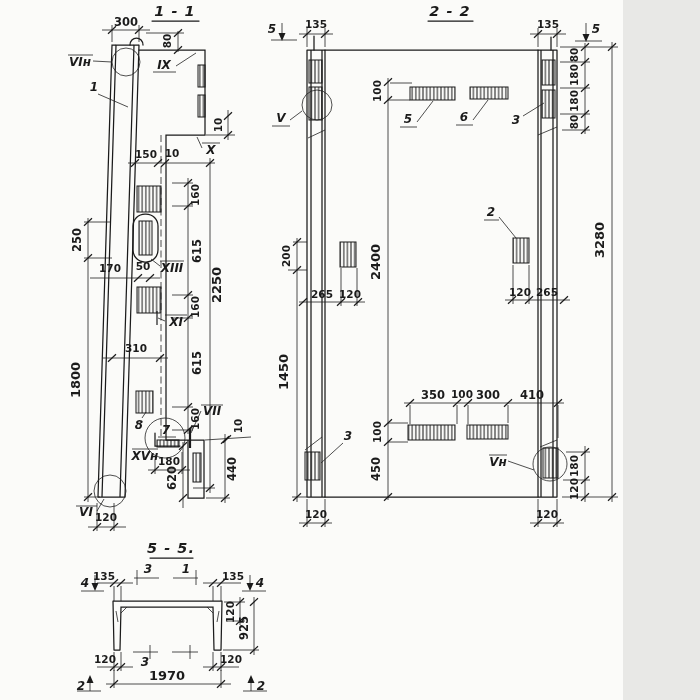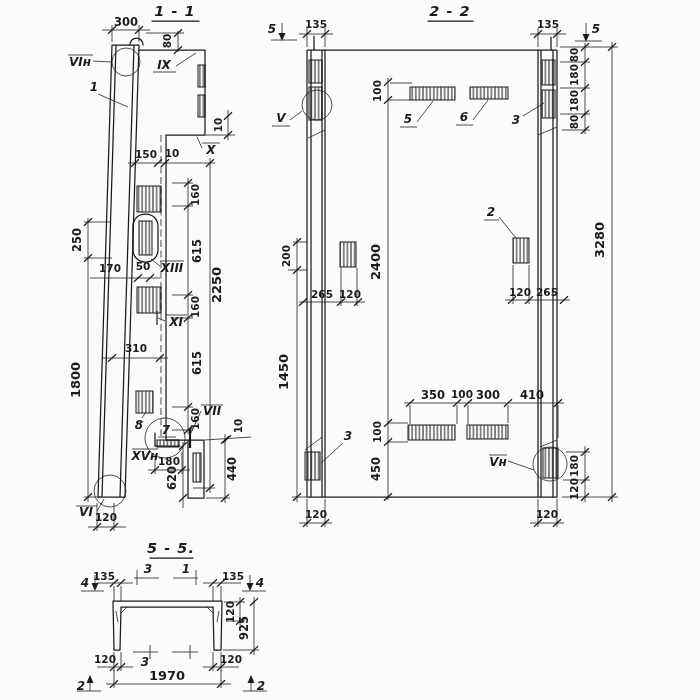--- a/index.html
+++ b/index.html
@@ -1,16 +1,16 @@
 <!DOCTYPE html>
 <html><head>
 <meta charset="utf-8">
 <style>
   html,body{margin:0;padding:0;background:#e8e8e6;}
-  #canvas{position:relative;width:700px;height:700px;background:#fbfbf9;overflow:hidden;
+  #canvas{position:relative;width:623px;height:700px;background:#fbfbf9;overflow:hidden;
           font-family:"DejaVu Sans",sans-serif;}
   svg{position:absolute;left:0;top:0;}
   svg text{font-family:"DejaVu Sans",sans-serif;font-weight:bold;fill:#1b1b1b;
            text-anchor:middle;font-size:10.5px;}
   text.big{font-size:13px;}
   text.md{font-size:11.5px;}
   text.lbl{font-size:12px;font-style:italic;}
   text.ttl{font-size:14.5px;font-style:italic;letter-spacing:1px;}
   .s{stroke:#1b1b1b;stroke-width:1.25;fill:none;stroke-linecap:round;}
   .t{stroke:#222;stroke-width:.8;fill:none;}

